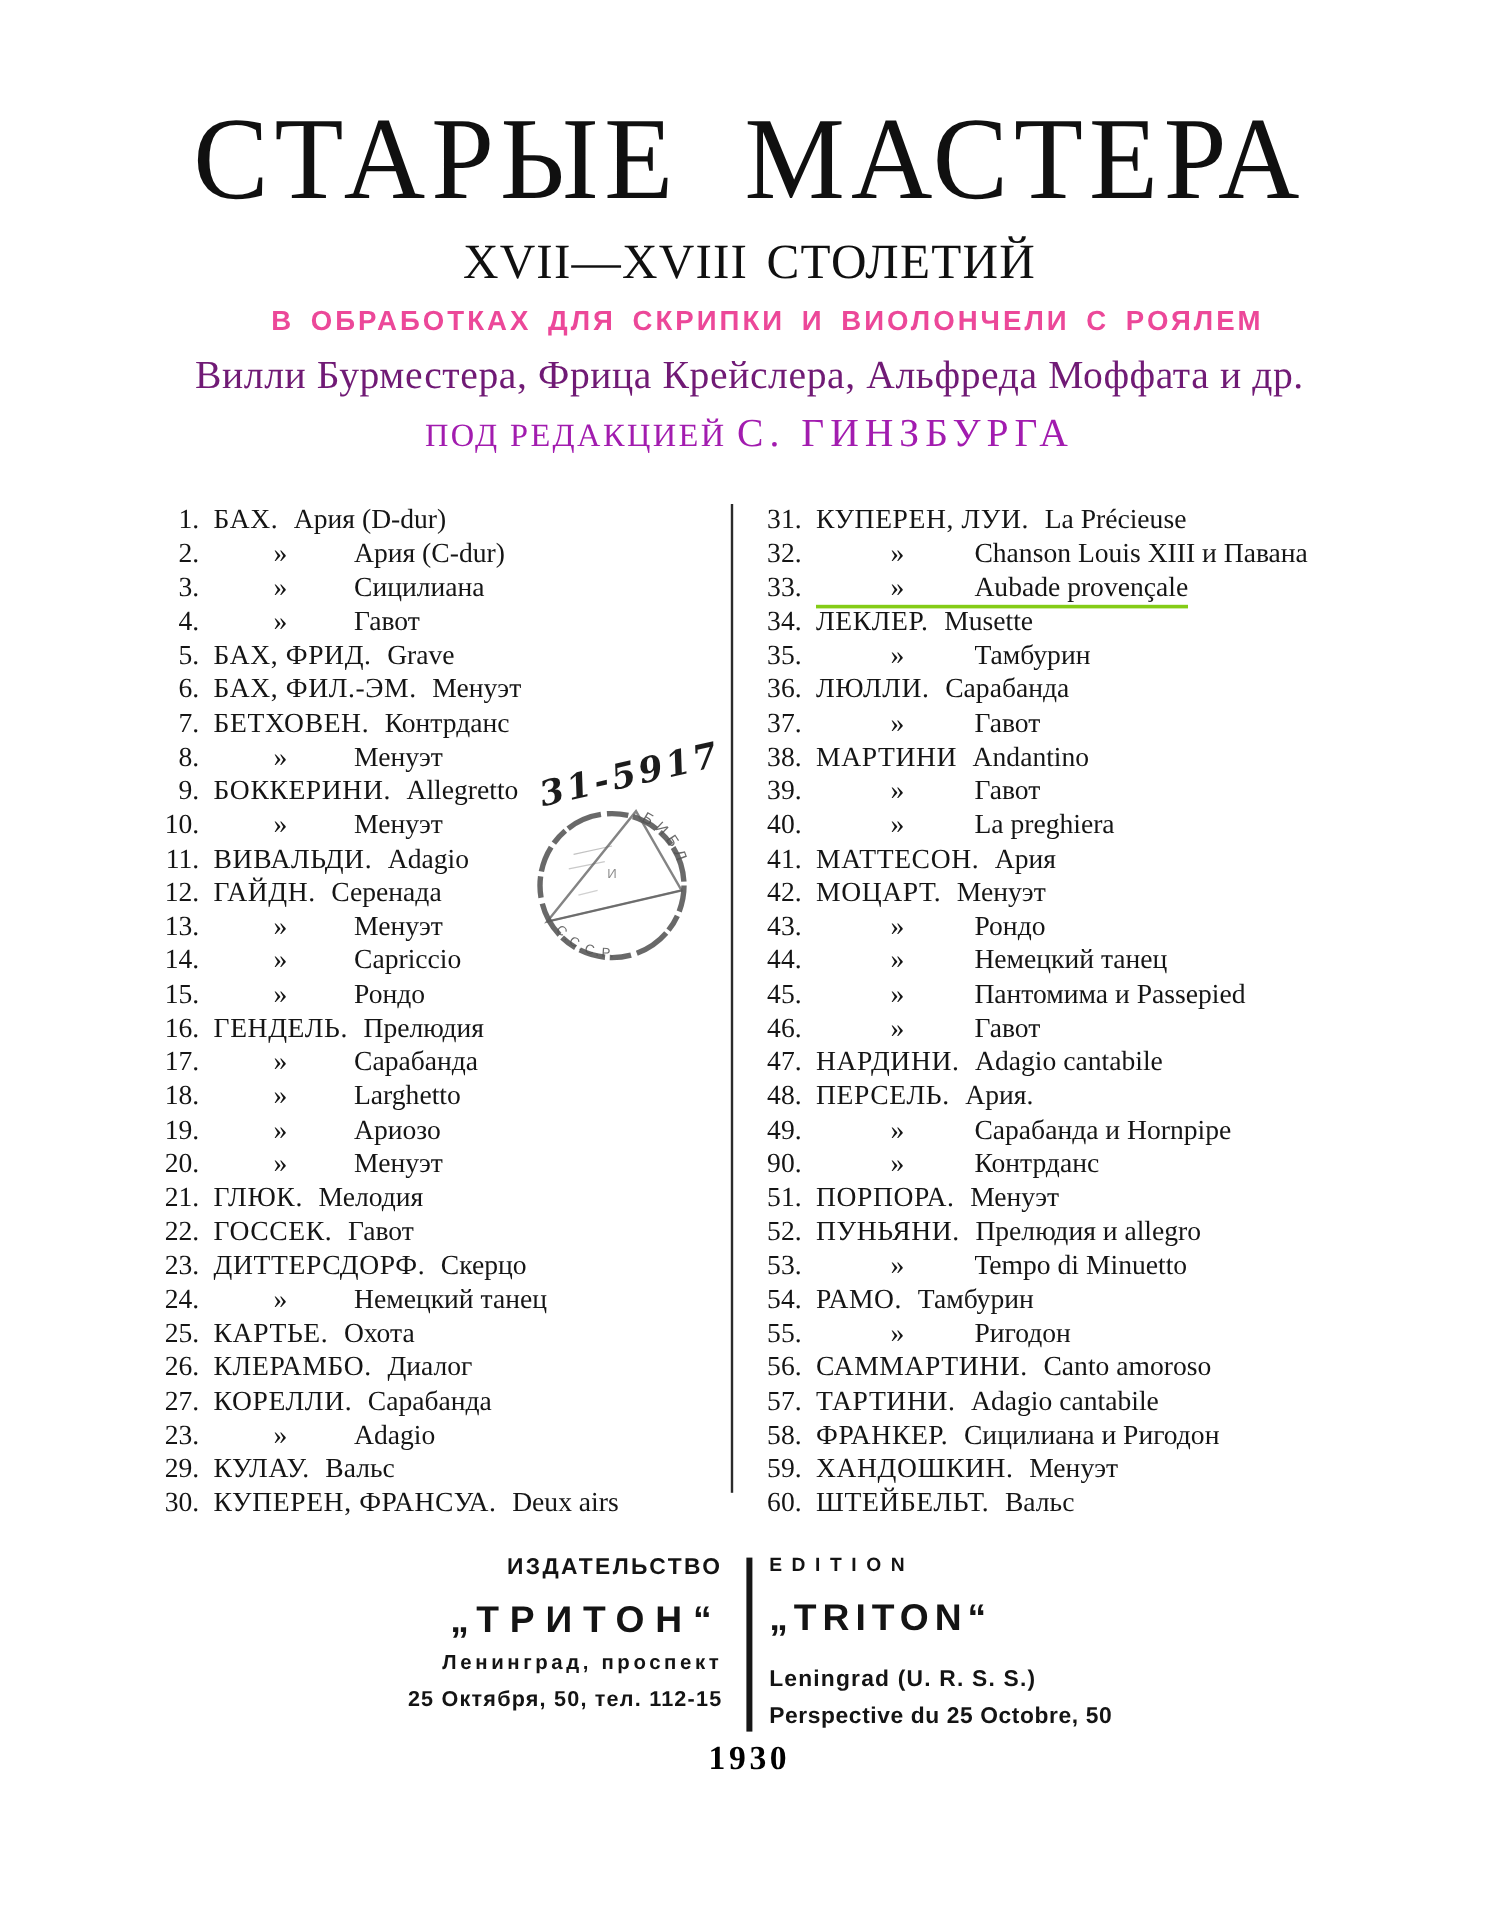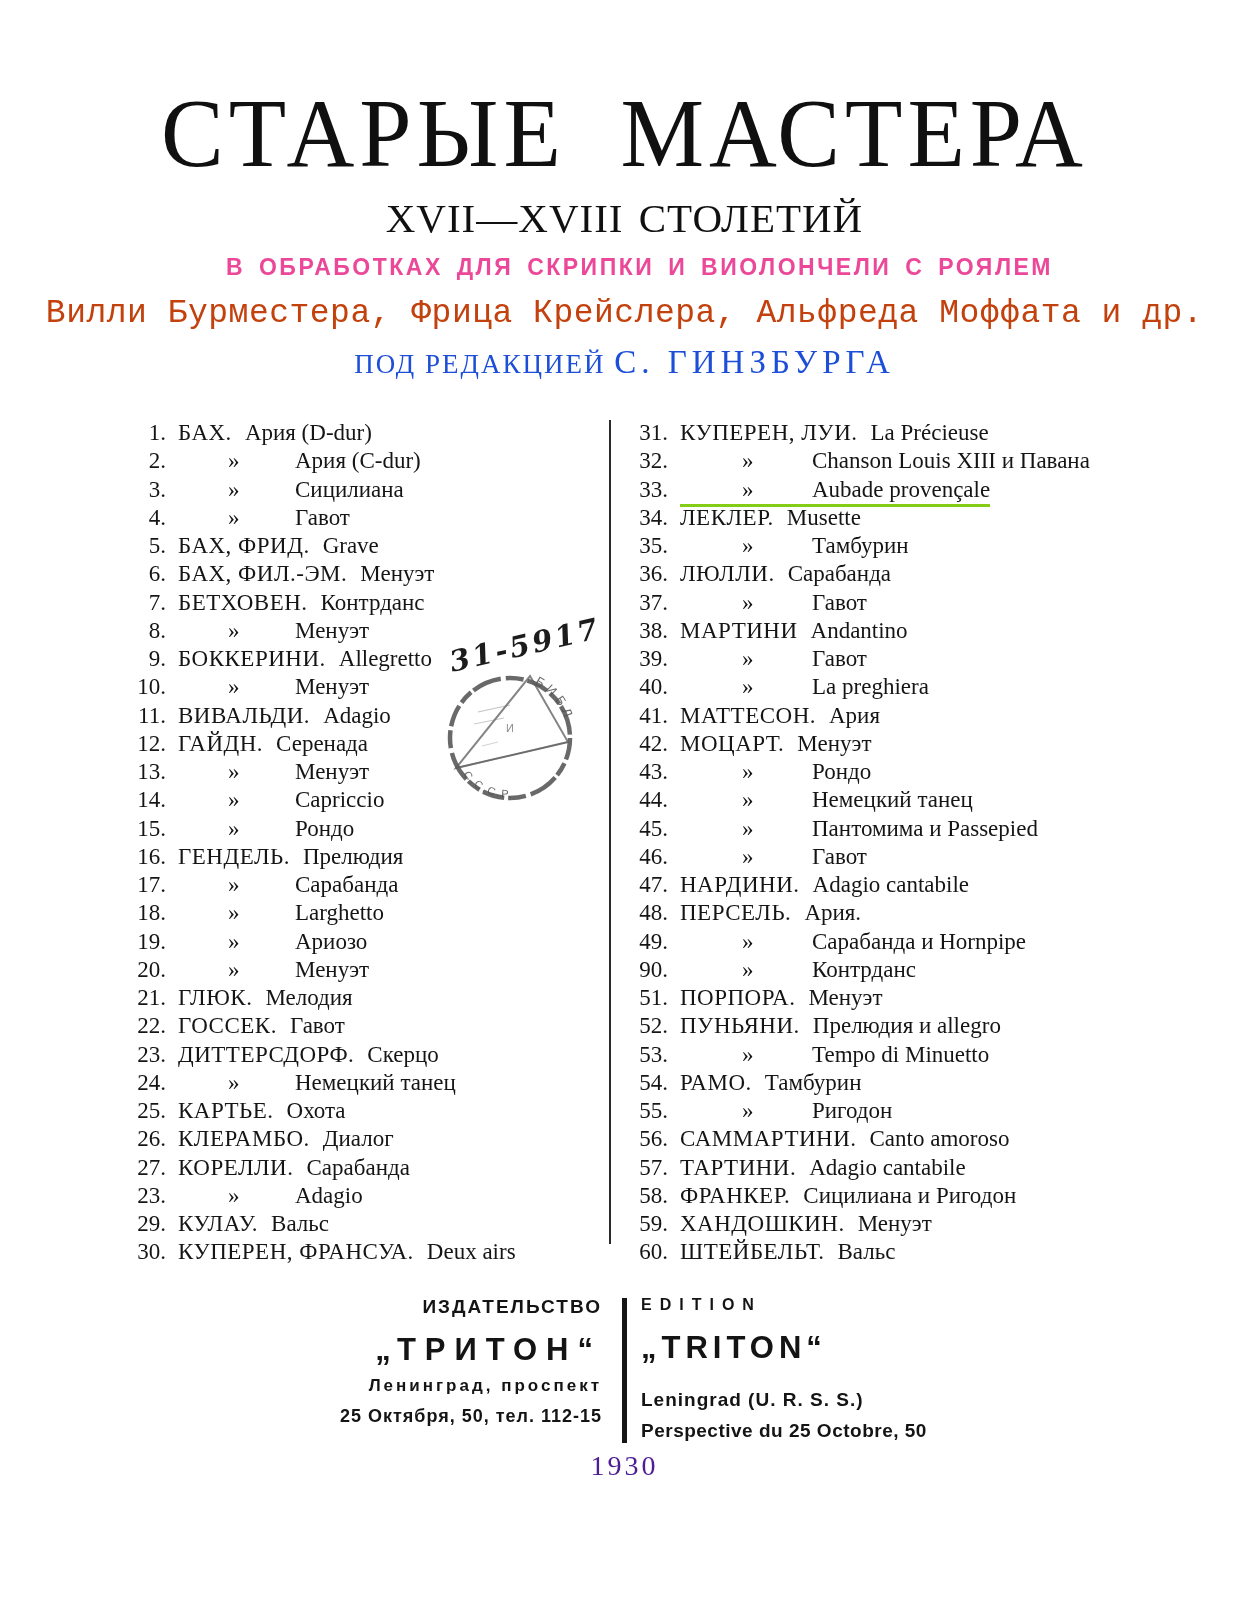--- a/index.html
+++ b/index.html
@@ -18,23 +18,23 @@
     transform:scaleY(1.04);
   }
   .subtitle{
     top:194px;font-size:41px;letter-spacing:1px;word-spacing:4px;color:#101010;
   }
   .arrline{
     top:254px;font-family:"Liberation Sans", sans-serif;font-weight:bold;
     font-size:23px;letter-spacing:2.5px;word-spacing:5px;color:#ec4899;margin-left:15px;
   }
   .arrangers{
-    top:295px;font-size:33px;letter-spacing:0.5px;color:#c2410c;font-family:Liberation Mono, monospace;
-  }
-  .editedby{top:344px;font-size:27px;letter-spacing:2px;color:#1d4ed8;}
+    top:295px;font-size:33px;letter-spacing:0.5px;color:#701a75;
+  }
+  .editedby{top:344px;font-size:27px;letter-spacing:2px;color:#a21caf;}
   .editedby .editor{font-size:33px;letter-spacing:5px;}
 
   
   .catalog{position:absolute;top:420px;left:0;width:1249px;height:830px;}
   .col{position:absolute;top:0;}
   .col-left{left:120px;width:486px;}
   .col-right{left:622px;width:600px;}
   .row{display:flex;align-items:baseline;height:28.25px;font-size:23px;white-space:nowrap;}
   .num{width:46px;min-width:46px;text-align:right;margin-right:12px;}
   .rowbody{display:inline-block;}
@@ -67,21 +67,21 @@
   .pub-left .paddr2{font-size:18px;letter-spacing:1px;}
   .pub-bar{position:absolute;left:622px;top:1298px;width:5px;height:145px;background:#161616;}
   .pub-right{position:absolute;left:641px;top:1296px;width:420px;text-align:left;
     font-family:"Liberation Sans", sans-serif;color:#141414;white-space:nowrap;}
   .pub-right .plabel{font-size:16px;letter-spacing:8px;font-weight:bold;margin-bottom:16px;}
   .pub-right .pname{font-size:31px;letter-spacing:5px;font-weight:bold;margin-bottom:23px;}
   .pub-right .paddr1{font-size:19px;letter-spacing:1px;font-weight:bold;margin-bottom:9px;}
   .pub-right .paddr2{font-size:19px;letter-spacing:0.5px;font-weight:bold;}
   .year{
     position:absolute;left:0;top:1450px;width:1249px;text-align:center;
-    font-size:28px;font-weight:normal;letter-spacing:3px;color:#4c1d95;
+    font-size:28px;font-weight:bold;letter-spacing:3px;color:#000000;
   }
 </style>
 </head>
 <body>
 
 <div class="page">
 
   <div class="hdr title">СТАРЫЕ МАСТЕРА</div>
   <div class="hdr subtitle">XVII—XVIII СТОЛЕТИЙ</div>
   <div class="hdr arrline">В ОБРАБОТКАХ ДЛЯ СКРИПКИ И ВИОЛОНЧЕЛИ С РОЯЛЕМ</div>

